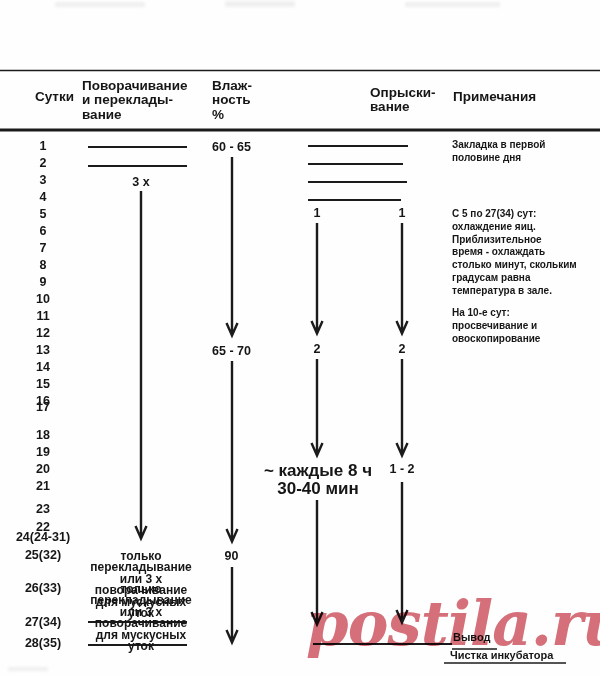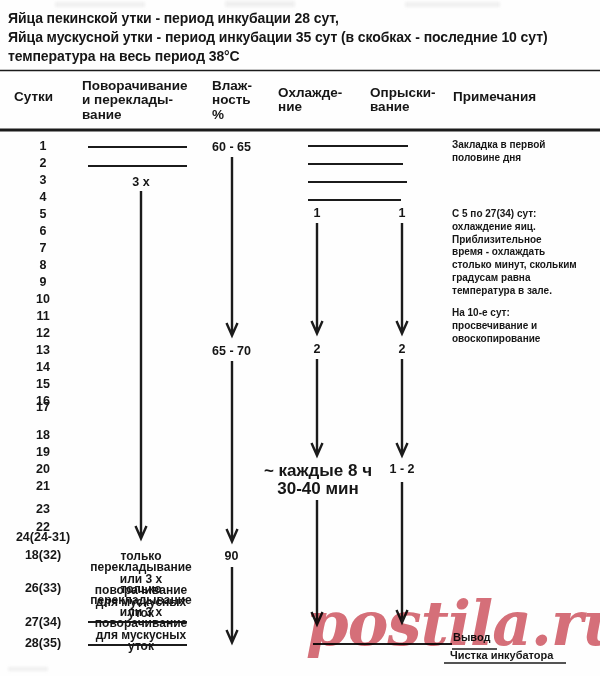--- a/index.html
+++ b/index.html
@@ -2,21 +2,21 @@
 <html><head>
 <meta charset="utf-8">
 <style>
   html,body{margin:0;padding:0;background:#fff;}
   #canvas{
     position:relative;width:600px;height:676px;background:#fefefe;
     overflow:hidden;font-family:"Liberation Sans",sans-serif;color:#161616;
   }
   .abs{position:absolute;}
   .pre{white-space:pre-line;}
-  .ctr{text-align:left;}
+  .ctr{text-align:right;}
   
   .title{left:8px;top:9px;width:592px;font-size:14px;line-height:18.8px;font-weight:bold;letter-spacing:-0.1px;}
   
   .hdr{font-size:13.5px;line-height:14.4px;font-weight:bold;}
   
   .day{position:absolute;left:2px;width:82px;height:18px;text-align:center;
        font-size:12.5px;font-weight:bold;color:#161616;}
   
   .mark{font-size:12.5px;font-weight:bold;text-align:center;}
   .mark-lg{font-size:17px;font-weight:bold;text-align:center;line-height:17.5px;}
@@ -38,25 +38,20 @@
 </head>
 <body>
 
 <div id="canvas">
 
   <div class="abs artifact" style="left:55px;top:2px;width:90px;height:5px;"></div>
   <div class="abs artifact" style="left:225px;top:1px;width:70px;height:6px;"></div>
   <div class="abs artifact" style="left:405px;top:2px;width:95px;height:5px;"></div>
   <div class="abs artifact" style="left:8px;top:667px;width:40px;height:4px;"></div>
 
-  <div class="abs title">
-    <div>Яйца пекинской утки - период инкубации 28 сут,</div>
-    <div>Яйца мускусной утки - период инкубации 35 сут (в скобках - последние 10 сут)</div>
-    <div>температура на весь период 38°C</div>
-  </div>
 
   <svg width="600" height="676" viewBox="0 0 600 676">
     <g stroke="#1b1b1b" fill="none">
       <path d="M0 70.5 H600" stroke-width="1.4"></path>
       <path d="M0 130 H600" stroke-width="3"></path>
 
       <path d="M88 147 H187" stroke-width="2"></path>
       <path d="M88 166 H187" stroke-width="2"></path>
 
       <path d="M308 146 H408" stroke-width="2"></path>
@@ -87,22 +82,20 @@
     </g>
   </svg>
 
   <div class="abs hdr ctr" style="left:14px;top:90px;width:60px;">Сутки</div>
   <div class="abs hdr pre" style="left:82px;top:79px;">Поворачивание
 и переклады-
 вание</div>
   <div class="abs hdr pre" style="left:212px;top:79px;">Влаж-
 ность
 %</div>
-  <div class="abs hdr pre" style="left:278px;top:86px;">Охлажде-
-ние</div>
   <div class="abs hdr pre" style="left:370px;top:86px;">Опрыски-
 вание</div>
   <div class="abs hdr" style="left:453px;top:90px;">Примечания</div>
 
   <div id="days">
       <div class="day" style="top: 139px;">1</div>
       <div class="day" style="top: 156px;">2</div>
       <div class="day" style="top: 173px;">3</div>
       <div class="day" style="top: 190px;">4</div>
       <div class="day" style="top: 207px;">5</div>
@@ -118,21 +111,21 @@
       <div class="day" style="top: 377px;">15</div>
       <div class="day" style="top: 394px;">16</div>
       <div class="day" style="top: 400px;">17</div>
       <div class="day" style="top: 428px;">18</div>
       <div class="day" style="top: 445px;">19</div>
       <div class="day" style="top: 462px;">20</div>
       <div class="day" style="top: 479px;">21</div>
       <div class="day" style="top: 496px; margin-top: 24px;">22</div>
       <div class="day" style="top: 502px;">23</div>
       <div class="day" style="top: 530px;">24(24-31)</div>
-      <div class="day" style="top: 548px;">18(32)</div>
+      <div class="day" style="top: 548px;">25(32)</div>
       <div class="day" style="top: 581px;">26(33)</div>
       <div class="day" style="top: 615px;">27(34)</div>
       <div class="day" style="top: 636px;">28(35)</div>
     </div>
 
   <div class="abs mark" style="left:113px;top:175px;width:56px;">3 x</div>
   <div class="abs tinynote pre" style="left:83px;top:551px;width:116px;">только перекладывание
 или 3 х поворачивание
 для мускусных уток</div>
   <div class="abs tinynote pre" style="left:83px;top:584px;width:116px;">только перекладывание

